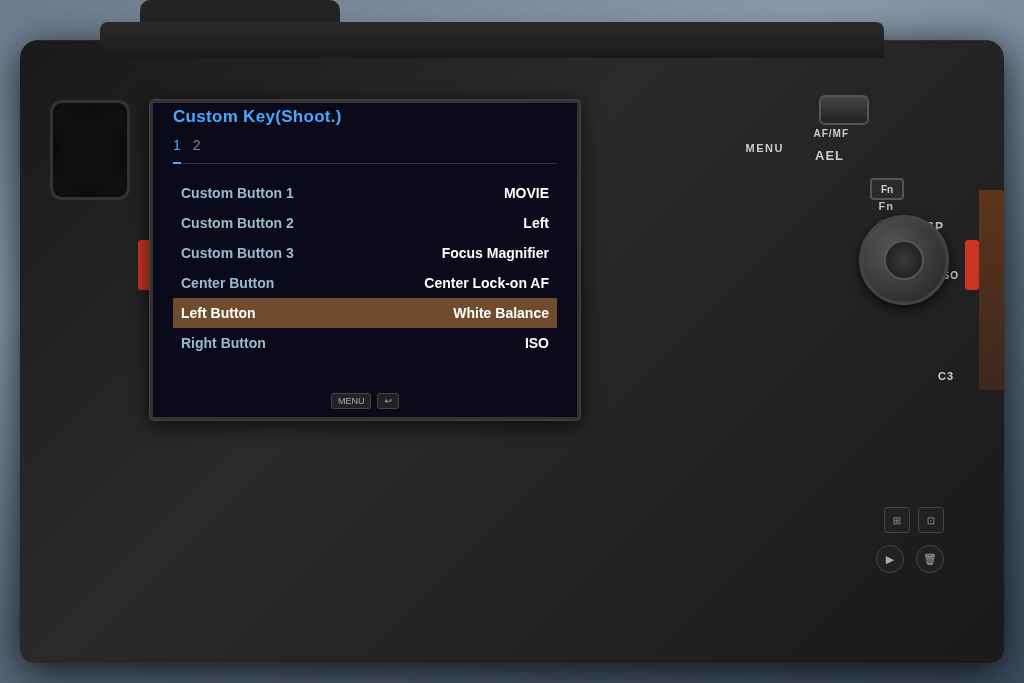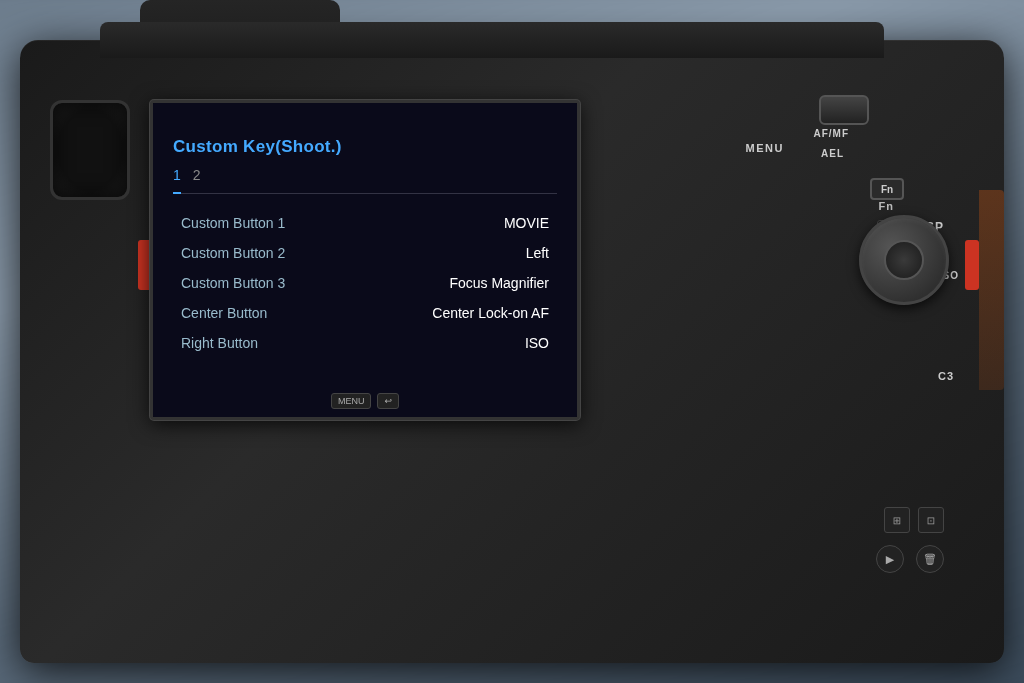--- a/index.html
+++ b/index.html
@@ -82,21 +82,21 @@
       overflow: hidden;
       box-shadow: 0 0 0 1px #444, 0 4px 20px rgba(0,0,0,0.8);
     }
 
     
     .screen {
       width: 100%;
       height: 100%;
       background: #0a0a1a;
       color: #fff;
-      padding: 34px 20px;
+      padding: 4px 20px;
       position: relative;
     }
 
     .screen-title {
       color: #4af;
       font-size: 17px;
       font-weight: bold;
       margin-bottom: 10px;
       letter-spacing: 0.3px;
     }
@@ -126,20 +126,21 @@
       border-collapse: collapse;
     }
 
     .menu-row {
       display: flex;
       justify-content: space-between;
       align-items: flex-start;
       padding: 7px 8px;
       font-size: 14px;
       color: #cde;
+      font-weight: bold;
     }
 
     .menu-row.highlighted {
       background: rgba(180, 120, 60, 0.6);
       color: #fff;
     }
 
     .menu-label {
       color: #9bc;
       font-size: 14px;
@@ -186,21 +187,21 @@
     
     .label-afmf {
       top: 68px;
       right: 155px;
       font-size: 10px;
     }
 
     .label-ael {
       top: 88px;
       right: 160px;
-      font-size: 10px;
+      font-size: 13px;
     }
 
     .label-menu {
       top: 82px;
       right: 220px;
       font-size: 11px;
       letter-spacing: 1.5px;
     }
 
     
@@ -511,20 +512,24 @@
             <span class="menu-value">Left</span>
           </div>
           <div class="menu-row">
             <span class="menu-label">Custom Button 3</span>
             <span class="menu-value">Focus Magnifier</span>
           </div>
           <div class="menu-row">
             <span class="menu-label">Center Button</span>
             <span class="menu-value">Center Lock-on AF</span>
           </div>
+          <div class="menu-row highlighted">
+            <span class="menu-label highlighted">Left Button</span>
+            <span class="menu-value">White Balance</span>
+          </div>
           <div class="menu-row">
             <span class="menu-label">Right Button</span>
             <span class="menu-value">ISO</span>
           </div>
         </div>
 
       <div class="screen-footer">
         <div class="footer-btn">
           <span>MENU</span>
         </div>

